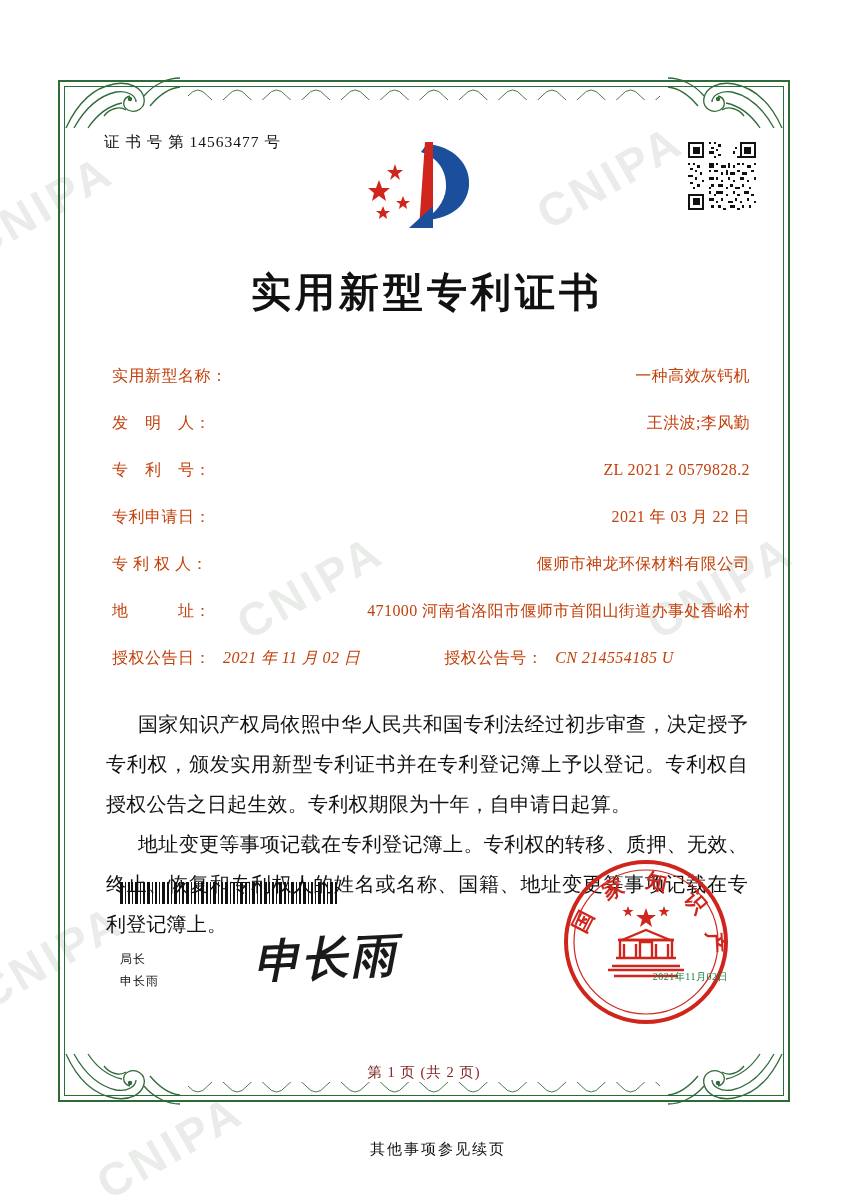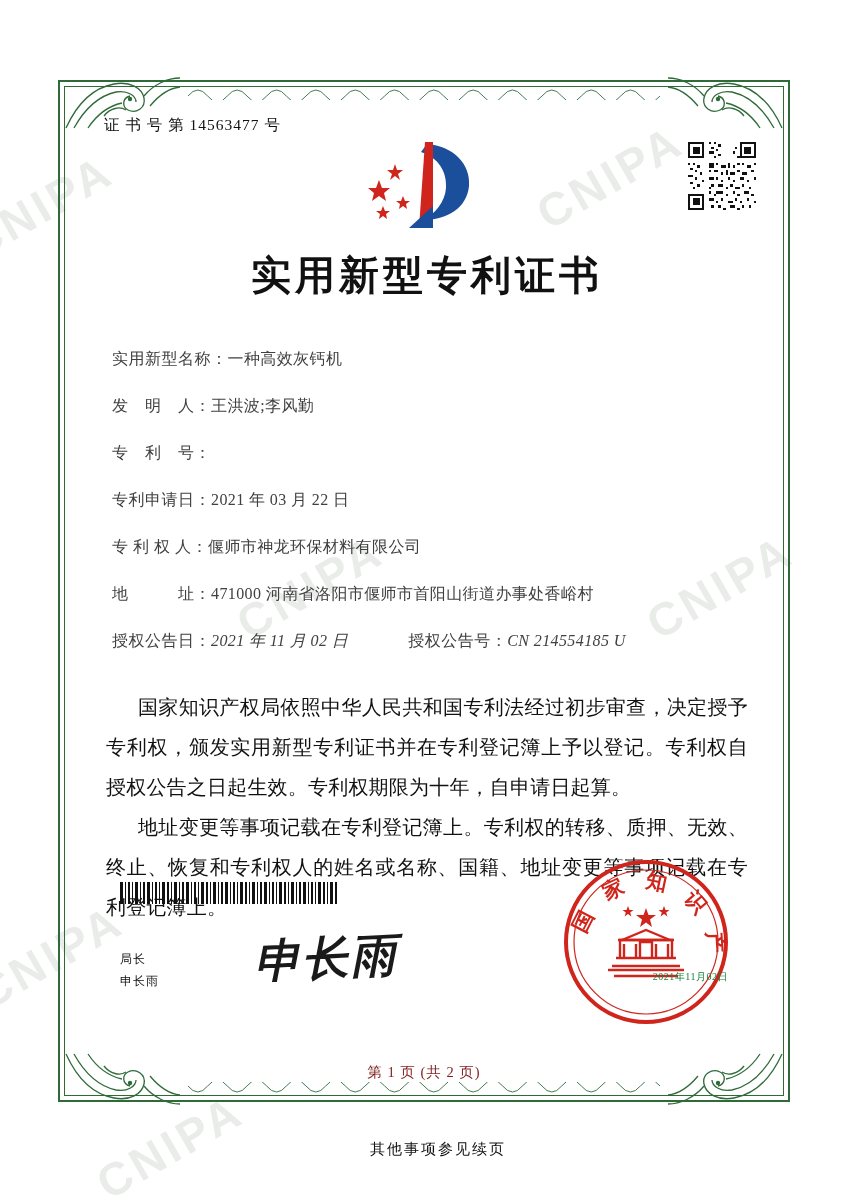--- a/index.html
+++ b/index.html
@@ -76,21 +76,21 @@
   }
   .edge-top { top: 2px; }
   .edge-bottom { bottom: 2px; transform: scaleY(-1); }
   .edge-top svg, .edge-bottom svg { width: 100%; height: 100%; display:block;}
 
   
   .content {
     position: absolute;
     left: 46px;
     right: 40px;
-    top: 35px;
+    top: 52px;
   }
   .cert-no {
     font-size: 15.5px;
     color: #111;
     letter-spacing: 1px;
     font-family: "Liberation Serif", serif;
   }
 
   .qr {
     position: absolute;
@@ -125,32 +125,34 @@
   }
 
   .fields {
     margin-top: 44px;
     padding-left: 8px;
   }
   .field-row {
     display: flex;
     align-items: baseline;
     font-size: 16px;
-    color: #404040;
+    color: #c2410c;
     margin-bottom: 23px;
     line-height: 1.5;
+    gap: 12px;
   }
   .field-label {
     flex: 0 0 auto;
     white-space: pre;
     letter-spacing: 0.5px;
   }
   .field-value {
     flex: 1 1 auto;
     letter-spacing: 0.4px;
+    text-align: right;
   }
   .field-row.inline-two .field-value { flex: 0 0 auto; font-style: italic; }
   .field-spacer { display:inline-block; width: 60px; }
 
   .paragraphs {
     margin-top: 34px;
     padding: 0 2px;
   }
   .para {
     font-size: 20px;
@@ -437,20 +439,21 @@
       <div class="field-row">
         <span class="field-label">实用新型名称：</span>
         <span class="field-value">一种高效灰钙机</span>
       </div>
       <div class="field-row">
         <span class="field-label">发　明　人：</span>
         <span class="field-value">王洪波;李风勤</span>
       </div>
       <div class="field-row">
         <span class="field-label">专　利　号：</span>
+        <span class="field-value">ZL 2021 2 0579828.2</span>
       </div>
       <div class="field-row">
         <span class="field-label">专利申请日：</span>
         <span class="field-value">2021 年 03 月 22 日</span>
       </div>
       <div class="field-row">
         <span class="field-label">专 利 权 人：</span>
         <span class="field-value">偃师市神龙环保材料有限公司</span>
       </div>
       <div class="field-row">

